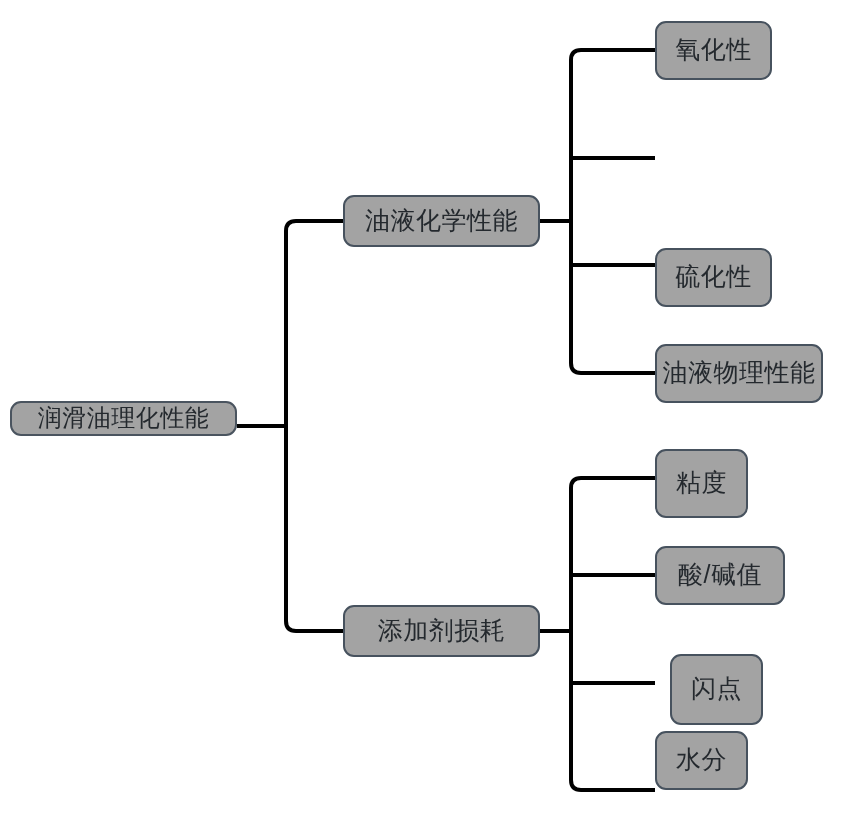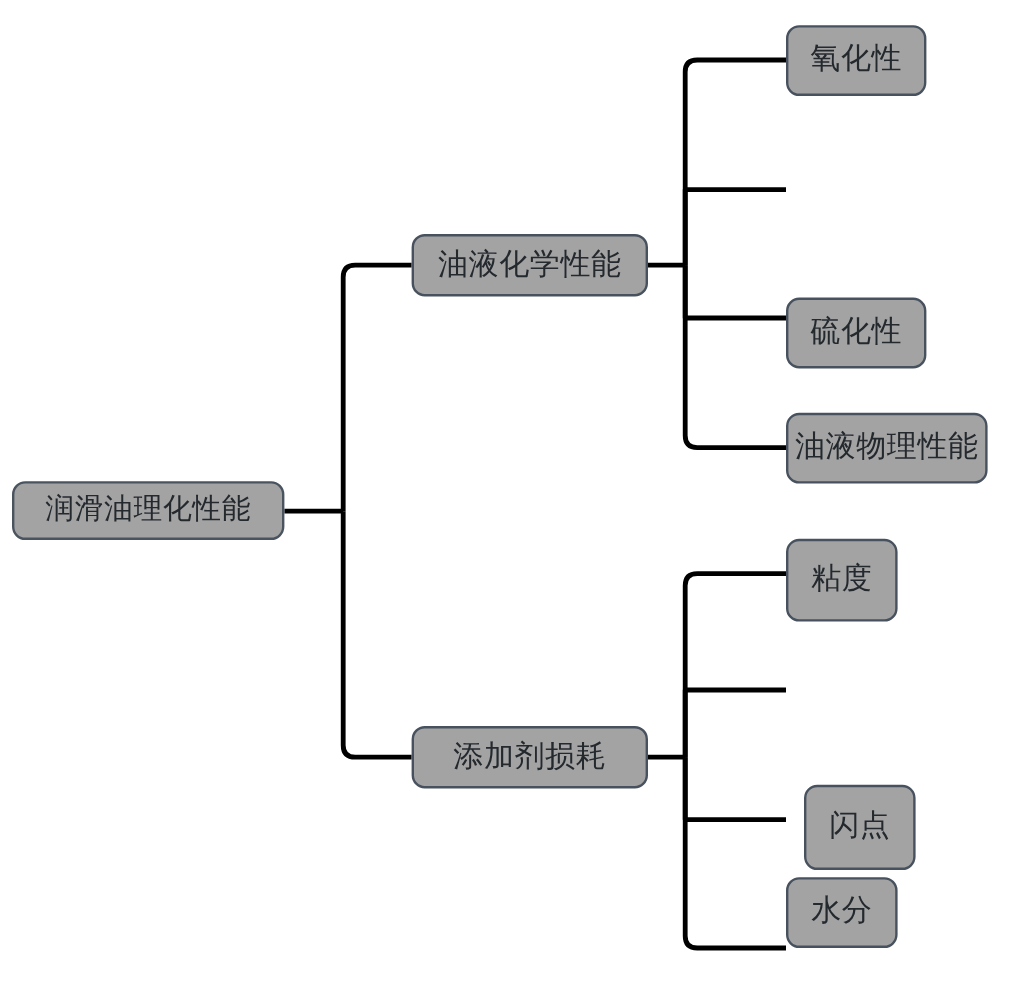--- a/index.html
+++ b/index.html
@@ -66,21 +66,21 @@
     <path d="M 571 221 L 571 363 Q 571 373 581 373 L 655 373" fill="none" stroke="#000000" stroke-width="4" stroke-linejoin="round"></path>
 
     <path d="M 540 631 L 571 631" fill="none" stroke="#000000" stroke-width="4"></path>
 
     <path d="M 571 631 L 571 488 Q 571 478 581 478 L 655 478" fill="none" stroke="#000000" stroke-width="4" stroke-linejoin="round"></path>
     <path d="M 571 631 L 571 575 L 655 575" fill="none" stroke="#000000" stroke-width="4" stroke-linejoin="round"></path>
     <path d="M 571 631 L 571 683 L 655 683" fill="none" stroke="#000000" stroke-width="4" stroke-linejoin="round"></path>
     <path d="M 571 631 L 571 780 Q 571 790 581 790 L 655 790" fill="none" stroke="#000000" stroke-width="4" stroke-linejoin="round"></path>
   </svg>
 
-  <div class="node root" id="node-root" style="left: 10px; top: 401px; width: 227px; height: 49px; font-size: 24px;">
+  <div class="node root" id="node-root" style="left: 10px; top: 401px; width: 227px; height: 35px; font-size: 24px;">
     <span class="node-label">润滑油理化性能</span>
   </div>
 
   <div class="node branch" id="node-branch-0" style="left: 343px; top: 195px; width: 197px; height: 52px;">
     <span class="node-label">油液化学性能</span>
   </div>
   <div class="node leaf" id="node-b0-c0" style="left: 655px; top: 21px; width: 117px; height: 59px;">
     <span class="node-label">氧化性</span>
   </div>
   <div class="node leaf" id="node-b0-c2" style="left: 655px; top: 236px; width: 117px; height: 59px; margin-top: 12px;">
@@ -89,20 +89,23 @@
   <div class="node leaf" id="node-b0-c3" style="left: 655px; top: 344px; width: 168px; height: 59px;">
     <span class="node-label">油液物理性能</span>
   </div>
 
   <div class="node branch" id="node-branch-1" style="left: 343px; top: 605px; width: 197px; height: 52px;">
     <span class="node-label">添加剂损耗</span>
   </div>
   <div class="node leaf" id="node-b1-c0" style="left: 655px; top: 449px; width: 93px; height: 69px;">
     <span class="node-label">粘度</span>
   </div>
+  <div class="node leaf" id="node-b1-c1" style="left: 655px; top: 546px; width: 130px; height: 59px;">
+    <span class="node-label">酸/碱值</span>
+  </div>
   <div class="node leaf" id="node-b1-c2" style="left: 655px; top: 654px; width: 93px; height: 71px; margin-left: 15px;">
     <span class="node-label">闪点</span>
   </div>
   <div class="node leaf" id="node-b1-c3" style="left: 655px; top: 731px; width: 93px; height: 59px;">
     <span class="node-label">水分</span>
   </div>
 
 </div>
 
 </body></html>

